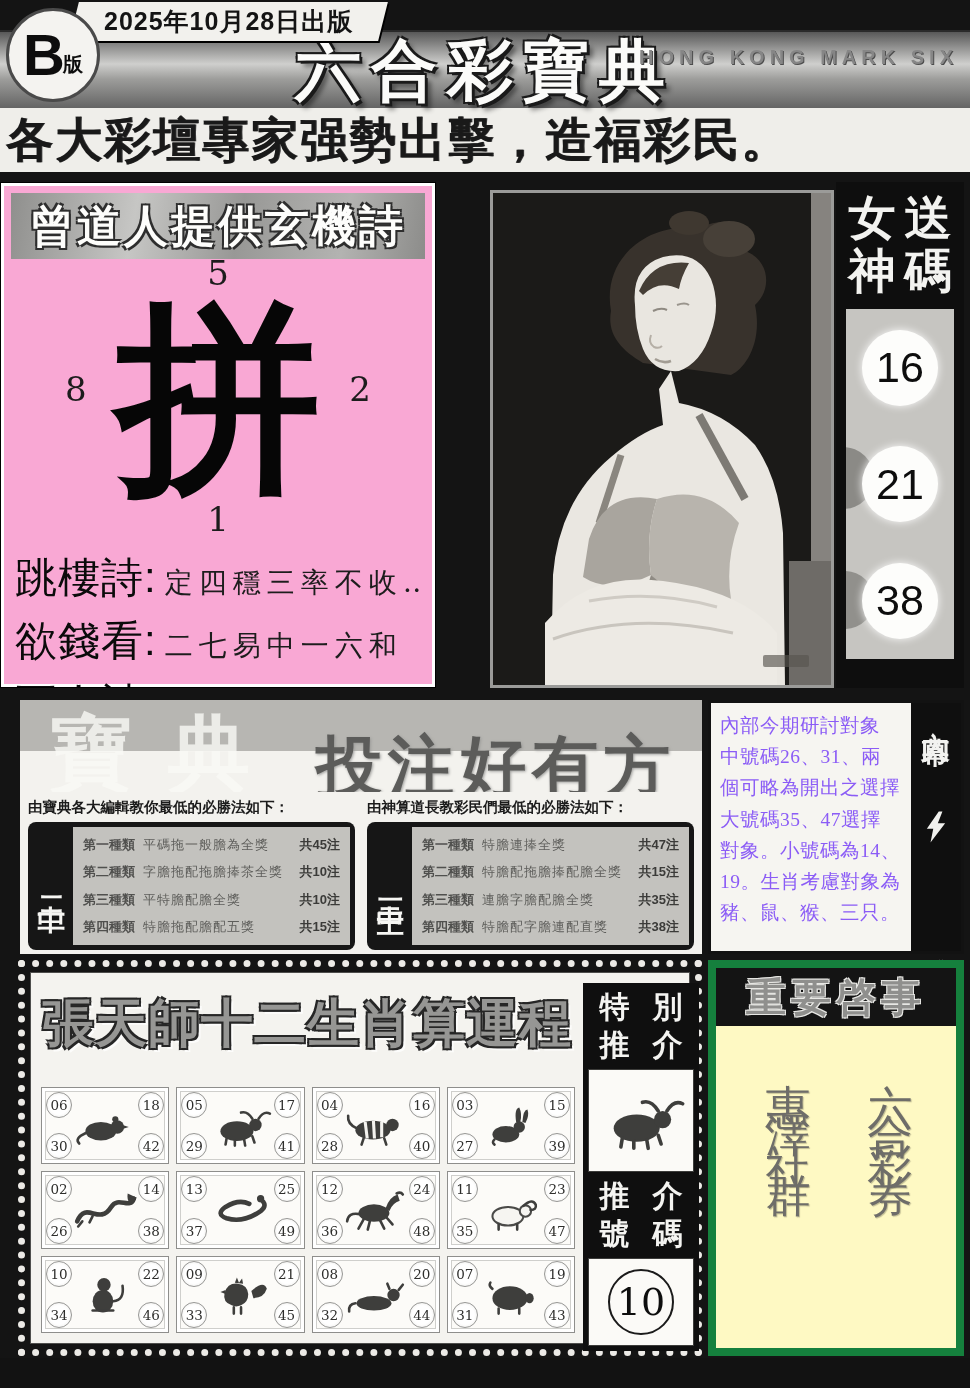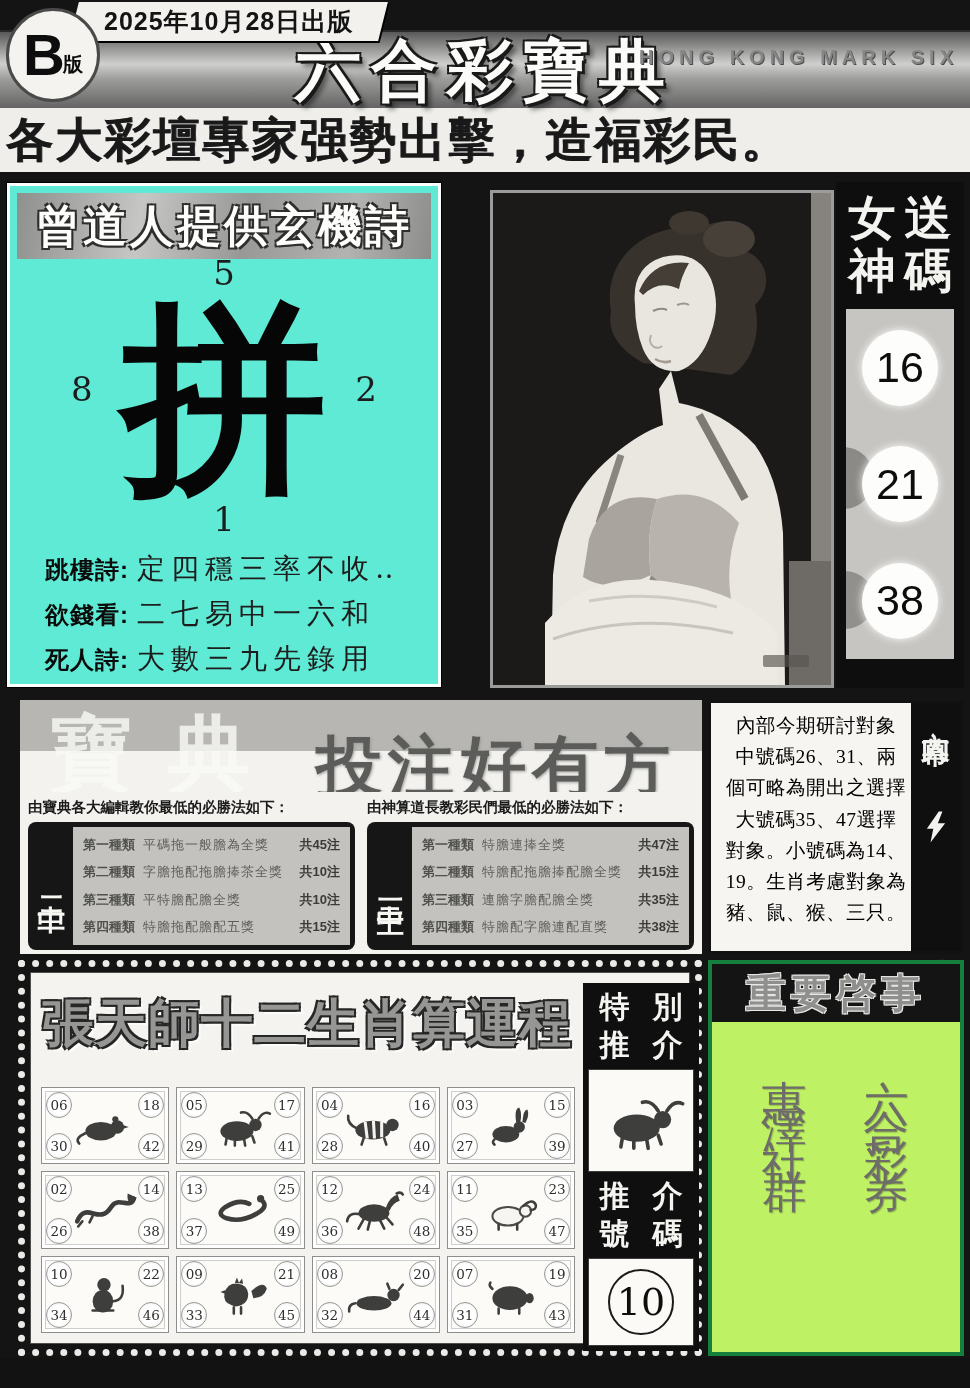--- a/index.html
+++ b/index.html
@@ -23,38 +23,38 @@
   .en-title{position:absolute;right:12px;top:46px;font-size:20px;font-weight:bold;color:#868686;
       letter-spacing:5px;text-shadow:1px 1px 0 #4d4d4d;z-index:2;}
   
   .slogan{position:absolute;left:0;top:108px;width:970px;height:64px;background:#efeeea;
       font-family:"Liberation Serif","DejaVu Serif",serif;font-size:47px;font-weight:bold;color:#191919;
       line-height:64px;letter-spacing:2px;padding-left:6px;box-sizing:border-box;white-space:nowrap;
       text-shadow:1px 0 0 #3a3a3a;}
   
   .content{position:absolute;left:0;top:172px;width:970px;height:1186px;background:#141414;}
   
-  .mystic-box{position:absolute;left:6px;top:10px;width:436px;height:506px;background:#5eead4;
+  .mystic-box{position:absolute;left:0;top:10px;width:436px;height:506px;background:#f9a8d4;
       border:1px solid #000;box-shadow:inset 0 0 0 3px #fff;box-sizing:border-box;overflow:hidden;}
   .mystic-header{margin:10px 10px 2px;height:66px;display:flex;align-items:center;justify-content:center;
       background:linear-gradient(100deg,#8f8f8d,#c6c6c4 30%,#98989果6 55%,#b3b3b1 80%,#8c8c8a);
       background:linear-gradient(100deg,#8f8f8d,#c6c6c4 30%,#989896 55%,#b3b3b1 80%,#8c8c8a);
       font-size:44px;font-weight:bold;color:#fdfdfb;letter-spacing:3px;white-space:nowrap;
       text-shadow:2px 2px 0 #2e2e2e,-2px -2px 0 #2e2e2e,2px -2px 0 #2e2e2e,-2px 2px 0 #2e2e2e;}
   .char-area{position:relative;height:268px;}
   .cn{position:absolute;font-family:"DejaVu Serif","Liberation Serif",serif;font-size:34px;color:#1c1c1c;}
   .cn.top{top:-8px;left:50%;transform:translateX(-50%);}
   .cn.left{left:64px;top:108px;}
   .cn.right{right:64px;top:108px;}
   .cn.bottom{bottom:-10px;left:50%;transform:translateX(-50%);}
   .big-char{position:absolute;left:50%;top:50%;transform:translate(-50%,-48%);
       font-family:"Liberation Serif","DejaVu Serif",serif;font-size:205px;font-weight:bold;color:#060606;line-height:1;}
   #poem-list{padding:14px 14px 0;}
   .poem-row{display:flex;align-items:baseline;margin:7px 0;white-space:nowrap;}
-  .poem-label{font-size:24px;font-weight:bold;color:#0b0b0b;letter-spacing:1px;margin-left:24px;}
+  .poem-label{font-size:42px;font-weight:normal;color:#0b0b0b;letter-spacing:1px;}
   .poem-text{font-family:"DejaVu Serif","Liberation Serif",serif;font-size:28px;
       color:#1d1d1d;letter-spacing:6px;margin-left:8px;}
   
   .photo-box{position:absolute;left:490px;top:18px;width:338px;height:492px;background:#1b1a18;
       border:3px solid #9b9b99;box-sizing:content-box;}
   .photo-box svg{display:block;}
   
   .goddess{position:absolute;left:836px;top:10px;width:128px;height:506px;background:#0e0e0e;}
   .gtitle{display:grid;grid-template-columns:1fr 1fr;padding:10px 8px 4px;}
   .gchar{color:#f3f3f0;font-size:47px;font-weight:bold;text-align:center;line-height:1.12;}
@@ -78,22 +78,22 @@
       writing-mode:vertical-rl;text-orientation:upright;color:#f6f6f3;font-size:28px;font-weight:bold;letter-spacing:7px;}
   .bet-rows{flex:1;min-width:0;background:#c3c2be;margin-left:4px;padding:9px 10px;display:flex;flex-direction:column;justify-content:space-between;}
   .bet-row{display:flex;align-items:baseline;font-size:13px;color:#50504e;filter:blur(.55px);white-space:nowrap;}
   .bet-name{font-weight:bold;margin-right:8px;}
   .bet-desc{flex:1;min-width:0;overflow:hidden;color:#5e5e5b;letter-spacing:1px;}
   .bet-count{font-weight:bold;color:#3b3b39;margin-left:6px;}
   
   .insider{position:absolute;left:708px;top:528px;width:256px;height:254px;background:#f6f5f1;
       border:3px solid #121212;box-sizing:border-box;}
   .ins-lines{position:absolute;left:9px;top:7px;width:192px;}
-  .ins-line{font-family:"Liberation Serif","DejaVu Serif",serif;font-size:19.5px;color:#000000;
-      line-height:1.6;white-space:nowrap;letter-spacing:.5px;text-align:center;}
+  .ins-line{font-family:"Liberation Serif","DejaVu Serif",serif;font-size:19.5px;color:#8b5cf6;
+      line-height:1.6;white-space:nowrap;letter-spacing:.5px;}
   .ins-strip{position:absolute;right:0;top:0;bottom:0;width:50px;background:#0f0f0f;
       display:flex;flex-direction:column;align-items:center;justify-content:space-between;padding:6px 0;}
   .vtext{writing-mode:vertical-rl;text-orientation:upright;color:#f3f3f0;font-size:29px;font-weight:bold;letter-spacing:5px;}
   .bolt{width:22px;height:32px;}
   
   .zodiac-wrap{position:absolute;left:18px;top:788px;width:684px;height:396px;background:#141414;
       border:7px dotted #eceae6;box-sizing:border-box;padding:5px;}
   .zodiac-inner{position:relative;width:100%;height:100%;background:#f4f3ef;border:1px solid #4e4e4c;box-sizing:border-box;}
   .zodiac-title{position:absolute;left:6px;top:16px;width:540px;text-align:center;font-size:52px;font-weight:bold;
       color:#969694;letter-spacing:1px;white-space:nowrap;
@@ -116,22 +116,22 @@
   .special-col{position:absolute;left:552px;top:10px;width:116px;height:368px;background:#0f0f0f;
       padding:5px;box-sizing:border-box;display:flex;flex-direction:column;gap:5px;}
   .sp-band{height:76px;display:grid;grid-template-columns:1fr 1fr;align-items:center;justify-items:center;}
   .sp-char{color:#f4f4f1;font-size:30px;font-weight:bold;line-height:1;}
   .sp-img{flex:1;background:#fbfaf7;border:1px solid #3c3c3a;display:flex;align-items:center;justify-content:center;}
   .sp-img svg{width:92px;height:66px;}
   .sp-num-box{height:86px;background:#fbfaf7;border:1px solid #3c3c3a;display:flex;align-items:center;justify-content:center;}
   .sp-circle{width:62px;height:62px;border:2.5px solid #1b1b1b;border-radius:50%;display:flex;align-items:center;justify-content:center;
       font-family:"DejaVu Serif","Liberation Serif",serif;font-size:38px;color:#0e0e0e;}
   
-  .notice{position:absolute;left:708px;top:788px;width:256px;height:396px;background:#bef264;
-      border:4px solid #15803d;box-sizing:border-box;}
+  .notice{position:absolute;left:708px;top:788px;width:256px;height:396px;background:#fef9c3;
+      border:8px solid #15803d;box-sizing:border-box;}
   .notice-header{height:58px;background:#141414;display:flex;align-items:center;justify-content:center;
       font-size:40px;font-weight:bold;color:#8f8f8d;letter-spacing:5px;white-space:nowrap;
       text-shadow:1px 1px 0 #e8e8e5,-1px -1px 0 #e8e8e5,1px -1px 0 #e8e8e5,-1px 1px 0 #e8e8e5;}
   .calligraphy{writing-mode:vertical-rl;text-orientation:upright;height:306px;padding:22px 34px 0 0;
       font-family:"DejaVu Serif","Liberation Serif",serif;font-size:45px;color:#6e6d69;letter-spacing:30px;
       text-shadow:1px 1px 1px rgba(0,0,0,.25);}
   .calligraphy span{margin-left:42px;display:inline-block;}
   
   .bottom-bar{position:absolute;left:0;top:1358px;width:970px;height:30px;background:#121212;}
 </style>

